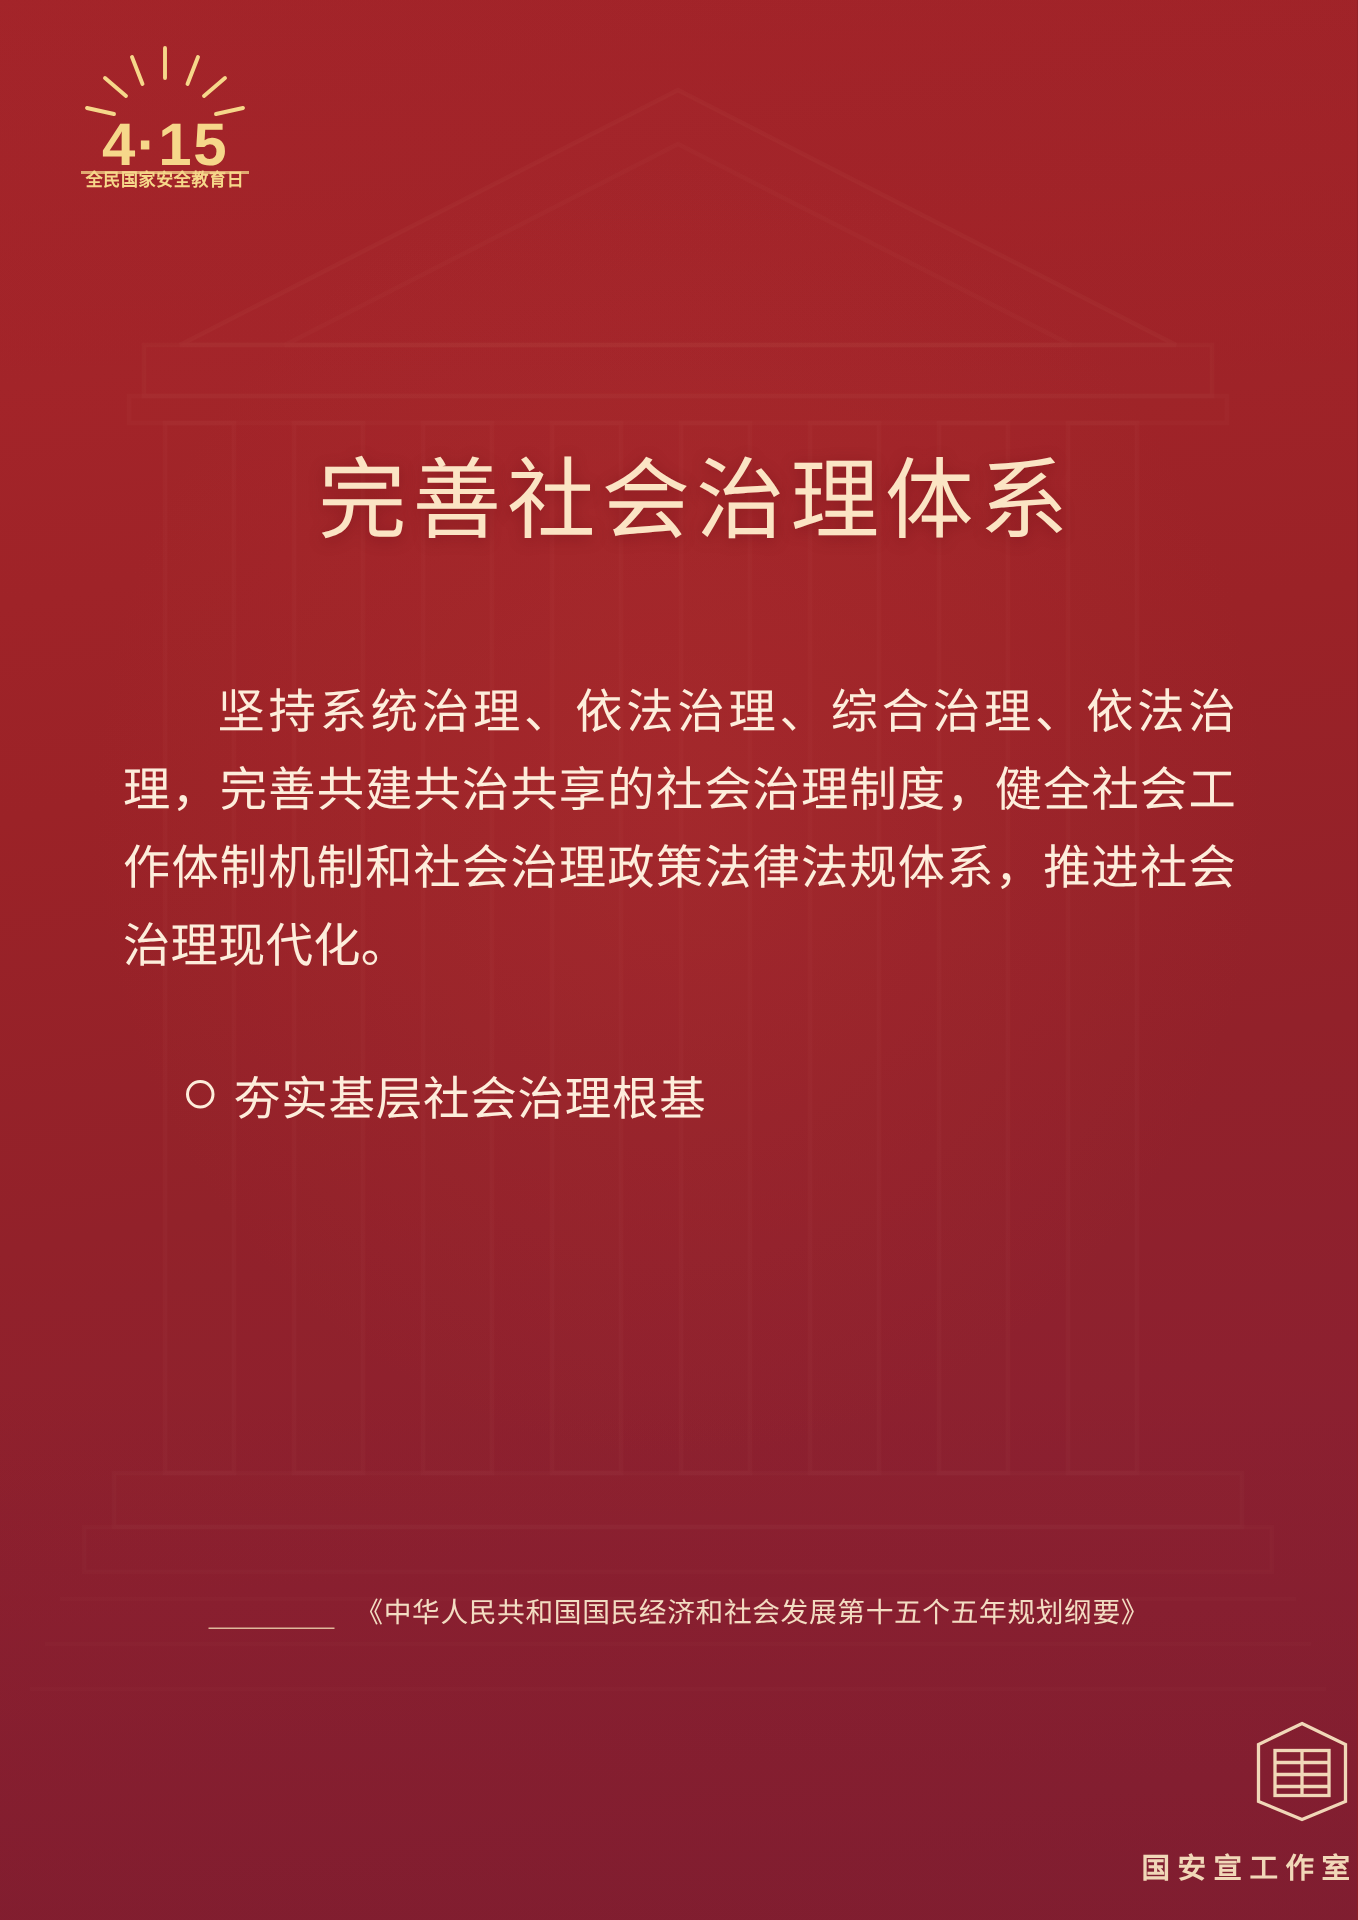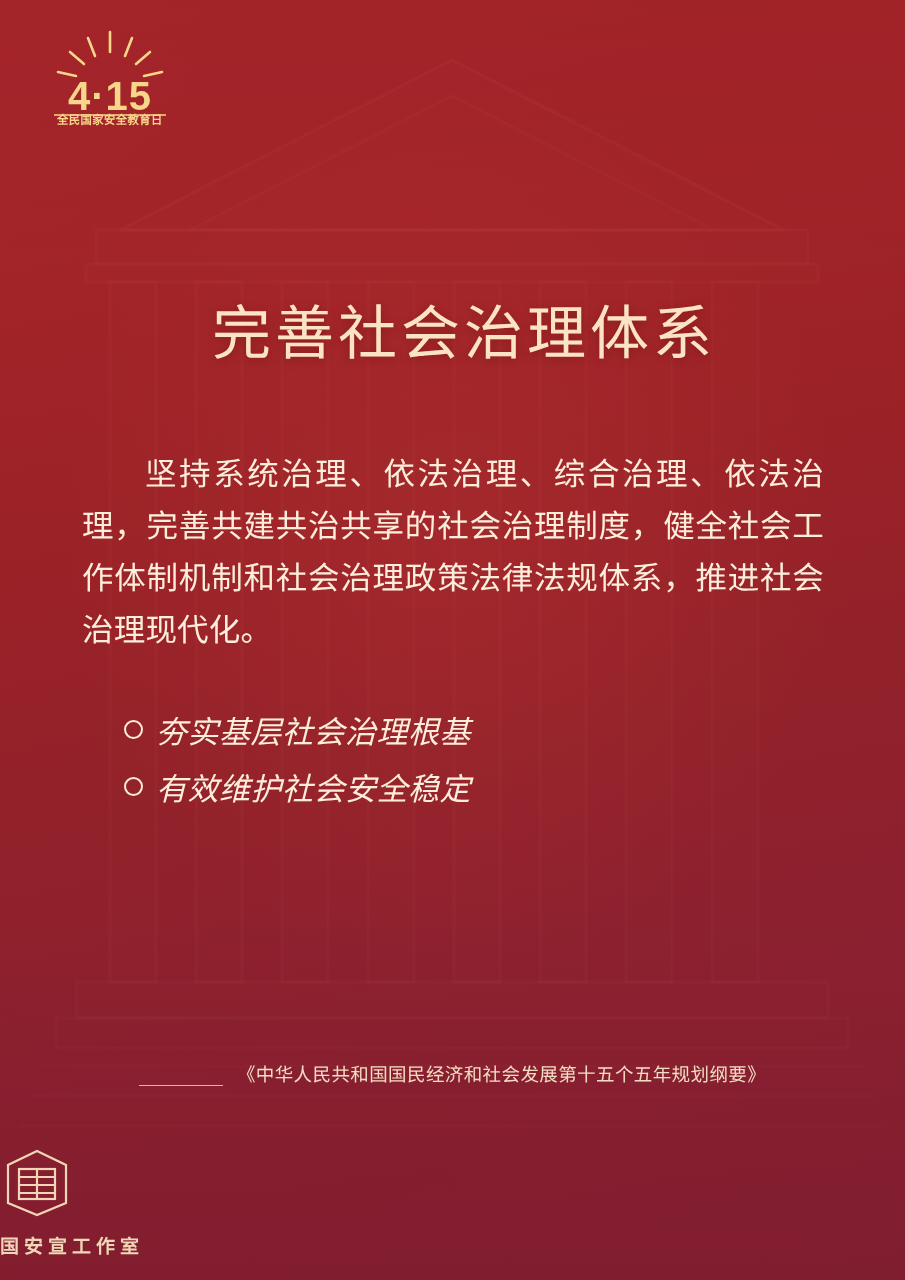--- a/index.html
+++ b/index.html
@@ -91,21 +91,20 @@
     text-indent: 63px;
     letter-spacing: 0.2px;
   }
 
   
   .bullets {
     position: absolute;
     top: 705px;
     left: 124px;
     width: 700px;
-    font-style: italic;
   }
   .bullet-row {
     display: flex;
     align-items: center;
     height: 48px;
     margin-bottom: 9px;
   }
   .bullet-dot {
     width: 15px;
     height: 15px;
@@ -143,21 +142,21 @@
     letter-spacing: 0.4px;
     white-space: nowrap;
   }
 
   
   .footer {
     position: absolute;
     left: 0;
     bottom: 22px;
     width: 905px;
-    text-align: left;
+    text-align: right;
   }
   .footer-mark {
     width: 74px;
     height: 74px;
     margin: 0 auto 8px auto;
   }
   .footer-name {
     font-size: 19px;
     letter-spacing: 5px;
     color: #f1d7b8;
@@ -222,24 +221,20 @@
 
   <div class="title">完善社会治理体系</div>
 
   <div class="body-text">坚持系统治理、依法治理、综合治理、依法治理，完善共建共治共享的社会治理制度，健全社会工作体制机制和社会治理政策法律法规体系，推进社会治理现代化。</div>
 
   <div class="bullets">
     <div class="bullet-row">
       <span class="bullet-dot"></span>
       <span class="bullet-label">夯实基层社会治理根基</span>
     </div>
-    <div class="bullet-row">
-      <span class="bullet-dot"></span>
-      <span class="bullet-label">有效维护社会安全稳定</span>
-    </div>
   </div>
 
   <div class="source">
     <span class="source-rule"></span>
     <span class="source-text">《中华人民共和国国民经济和社会发展第十五个五年规划纲要》</span>
   </div>
 
   <div class="footer">
     <svg class="footer-mark" viewBox="0 0 74 74">
       <g fill="none" stroke="#f1d7b8" stroke-width="2.2">

